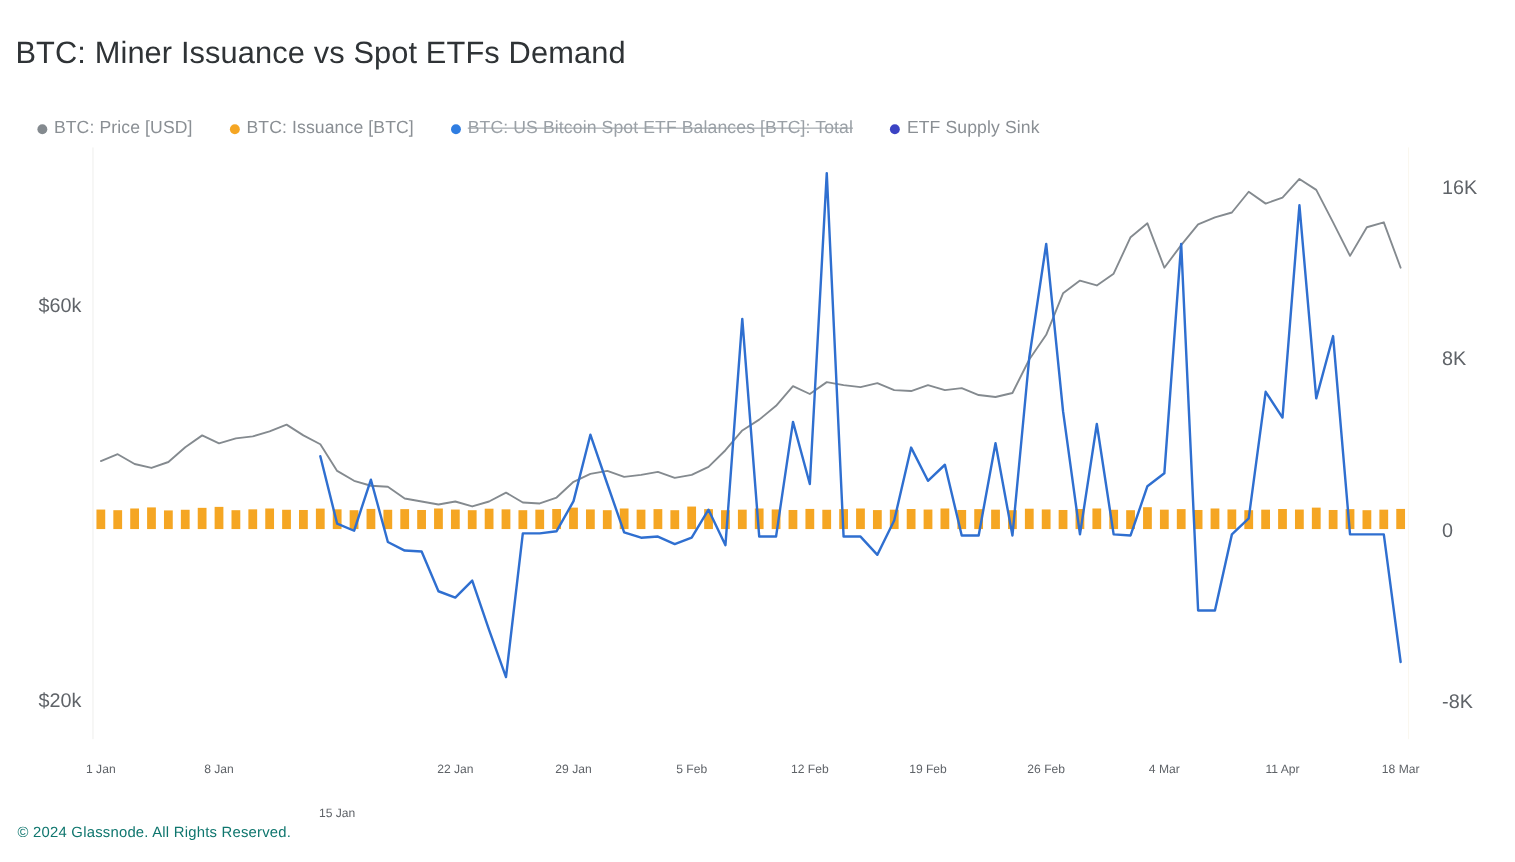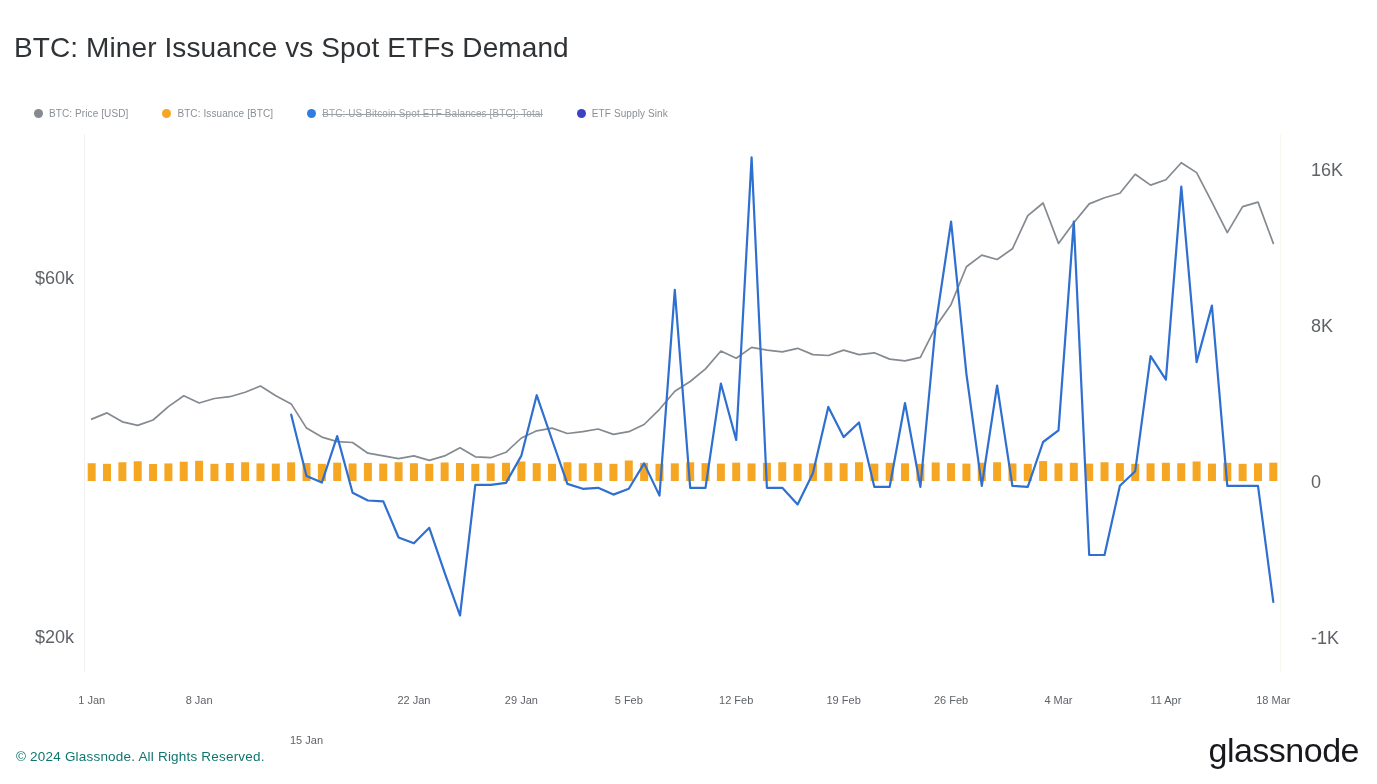--- a/index.html
+++ b/index.html
@@ -38,21 +38,21 @@
     gap:6px;
     margin-right:34px;
     cursor:pointer;
     user-select:none;
   }
   .legend-dot{
     width:9px;height:9px;border-radius:50%;
     display:inline-block;flex:none;
   }
   .legend-label{
-    font-size:10px;
+    font-size:16px;
     color:#8a8f94;
     letter-spacing:0.1px;
   }
   .legend-item.off .legend-label{
     text-decoration:line-through;
     text-decoration-thickness:1px;
     color:#9aa0a6;
   }
   .plot-wrap{
     position:absolute;
@@ -128,21 +128,21 @@
       </div>
       <div class="legend-item">
         <span class="legend-dot" style="background: rgb(59, 67, 196);"></span>
         <span class="legend-label">ETF Supply Sink</span>
       </div>
     </div>
 
   <div id="y-labels">
       <div class="y-label left" style="top: 627.133px;">$20k</div>
       <div class="y-label left" style="top: 268.467px;">$60k</div>
-      <div class="y-label right" style="top: 627.913px;">-1K</div>
+      <div class="y-label right" style="top: 627.913px;">-8K</div>
       <div class="y-label right" style="top: 471.971px;">0</div>
       <div class="y-label right" style="top: 316.029px;">8K</div>
       <div class="y-label right" style="top: 160.087px;">16K</div>
     </div>
   <div id="x-labels">
       <div class="x-label" style="left: 91.6731px;">1 Jan</div>
       <div class="x-label" style="left: 199.096px;">8 Jan</div>
       <div class="x-label" style="left: 306.519px; margin-top: 40px;">15 Jan</div>
       <div class="x-label" style="left: 413.942px;">22 Jan</div>
       <div class="x-label" style="left: 521.365px;">29 Jan</div>
@@ -237,15 +237,14 @@
           <rect x="1154.6446153846155" y="329.81739130434784" width="7.98" height="17.15362318840579" fill="#f5a623"></rect>
           <rect x="1169.9907692307693" y="329.33007246376815" width="7.98" height="17.640942028985478" fill="#f5a623"></rect>
           <rect x="1185.336923076923" y="328.64782608695657" width="7.98" height="18.323188405797055" fill="#f5a623"></rect>
         </g>
         <path d="M7.7,285.1 L23.0,278.9 L38.4,287.8 L53.7,291.4 L69.1,286.0 L84.4,272.6 L99.8,261.8 L115.1,269.0 L130.4,264.5 L145.8,262.7 L161.1,258.2 L176.5,252.0 L191.8,261.8 L207.2,269.9 L222.5,294.1 L237.9,303.1 L253.2,307.6 L268.6,308.5 L283.9,319.2 L299.3,321.9 L314.6,324.6 L329.9,321.9 L345.3,326.4 L360.6,321.9 L376.0,313.8 L391.3,322.8 L406.7,323.7 L422.0,318.3 L437.4,304.0 L452.7,296.8 L468.1,294.1 L483.4,299.5 L498.8,297.7 L514.1,295.0 L529.4,300.4 L544.8,297.7 L560.1,290.5 L575.5,275.3 L590.8,257.3 L606.2,247.5 L621.5,234.9 L636.9,217.0 L652.2,224.2 L667.6,213.4 L682.9,216.1 L698.3,217.9 L713.6,214.3 L728.9,220.6 L744.3,221.5 L759.6,216.1 L775.0,220.6 L790.3,218.8 L805.7,225.1 L821.0,226.9 L836.4,223.3 L851.7,192.8 L867.1,170.4 L882.4,132.7 L897.8,121.1 L913.1,125.5 L928.4,114.8 L943.8,81.6 L959.1,69.0 L974.5,109.4 L989.8,88.8 L1005.2,69.9 L1020.5,63.7 L1035.9,59.2 L1051.2,40.3 L1066.6,51.1 L1081.9,45.7 L1097.3,28.7 L1112.6,38.6 L1127.9,68.1 L1143.3,98.6 L1158.6,72.6 L1174.0,68.1 L1189.3,109.4" fill="none" stroke="#848a8f" stroke-width="1.7" stroke-linejoin="round" stroke-linecap="round"></path>
         <path d="M207.2,280.7 L222.5,342.1 L237.9,348.5 L253.2,302.1 L268.6,358.7 L283.9,366.5 L299.3,367.4 L314.6,403.5 L329.9,409.3 L345.3,393.8 L360.6,438.6 L376.0,481.5 L391.3,350.9 L406.7,350.9 L422.0,348.9 L437.4,321.6 L452.7,261.2 L468.1,306.0 L483.4,349.9 L498.8,354.8 L514.1,353.8 L529.4,360.6 L544.8,354.8 L560.1,329.4 L575.5,361.6 L590.8,155.9 L606.2,353.8 L621.5,353.8 L636.9,249.5 L652.2,306.0 L667.6,23.4 L682.9,353.8 L698.3,353.8 L713.6,370.4 L728.9,339.2 L744.3,272.9 L759.6,303.1 L775.0,288.5 L790.3,352.8 L805.7,352.8 L821.0,269.0 L836.4,352.8 L851.7,191.0 L867.1,87.7 L882.4,239.8 L897.8,351.8 L913.1,251.5 L928.4,351.8 L943.8,352.8 L959.1,308.0 L974.5,296.3 L989.8,87.7 L1005.2,421.0 L1020.5,421.0 L1035.9,351.8 L1051.2,337.2 L1066.6,222.2 L1081.9,245.6 L1097.3,52.6 L1112.6,228.1 L1127.9,171.5 L1143.3,351.8 L1158.6,351.8 L1174.0,351.8 L1189.3,467.8" fill="none" stroke="#2f6fd0" stroke-width="2.2" stroke-linejoin="round" stroke-linecap="round"></path>
       </svg>
   </div>
 
   <div class="footer-left">© 2024 Glassnode. All Rights Reserved.</div>
-  <div class="brand">glassnode</div>
 
 </div>
 
 </body></html>

